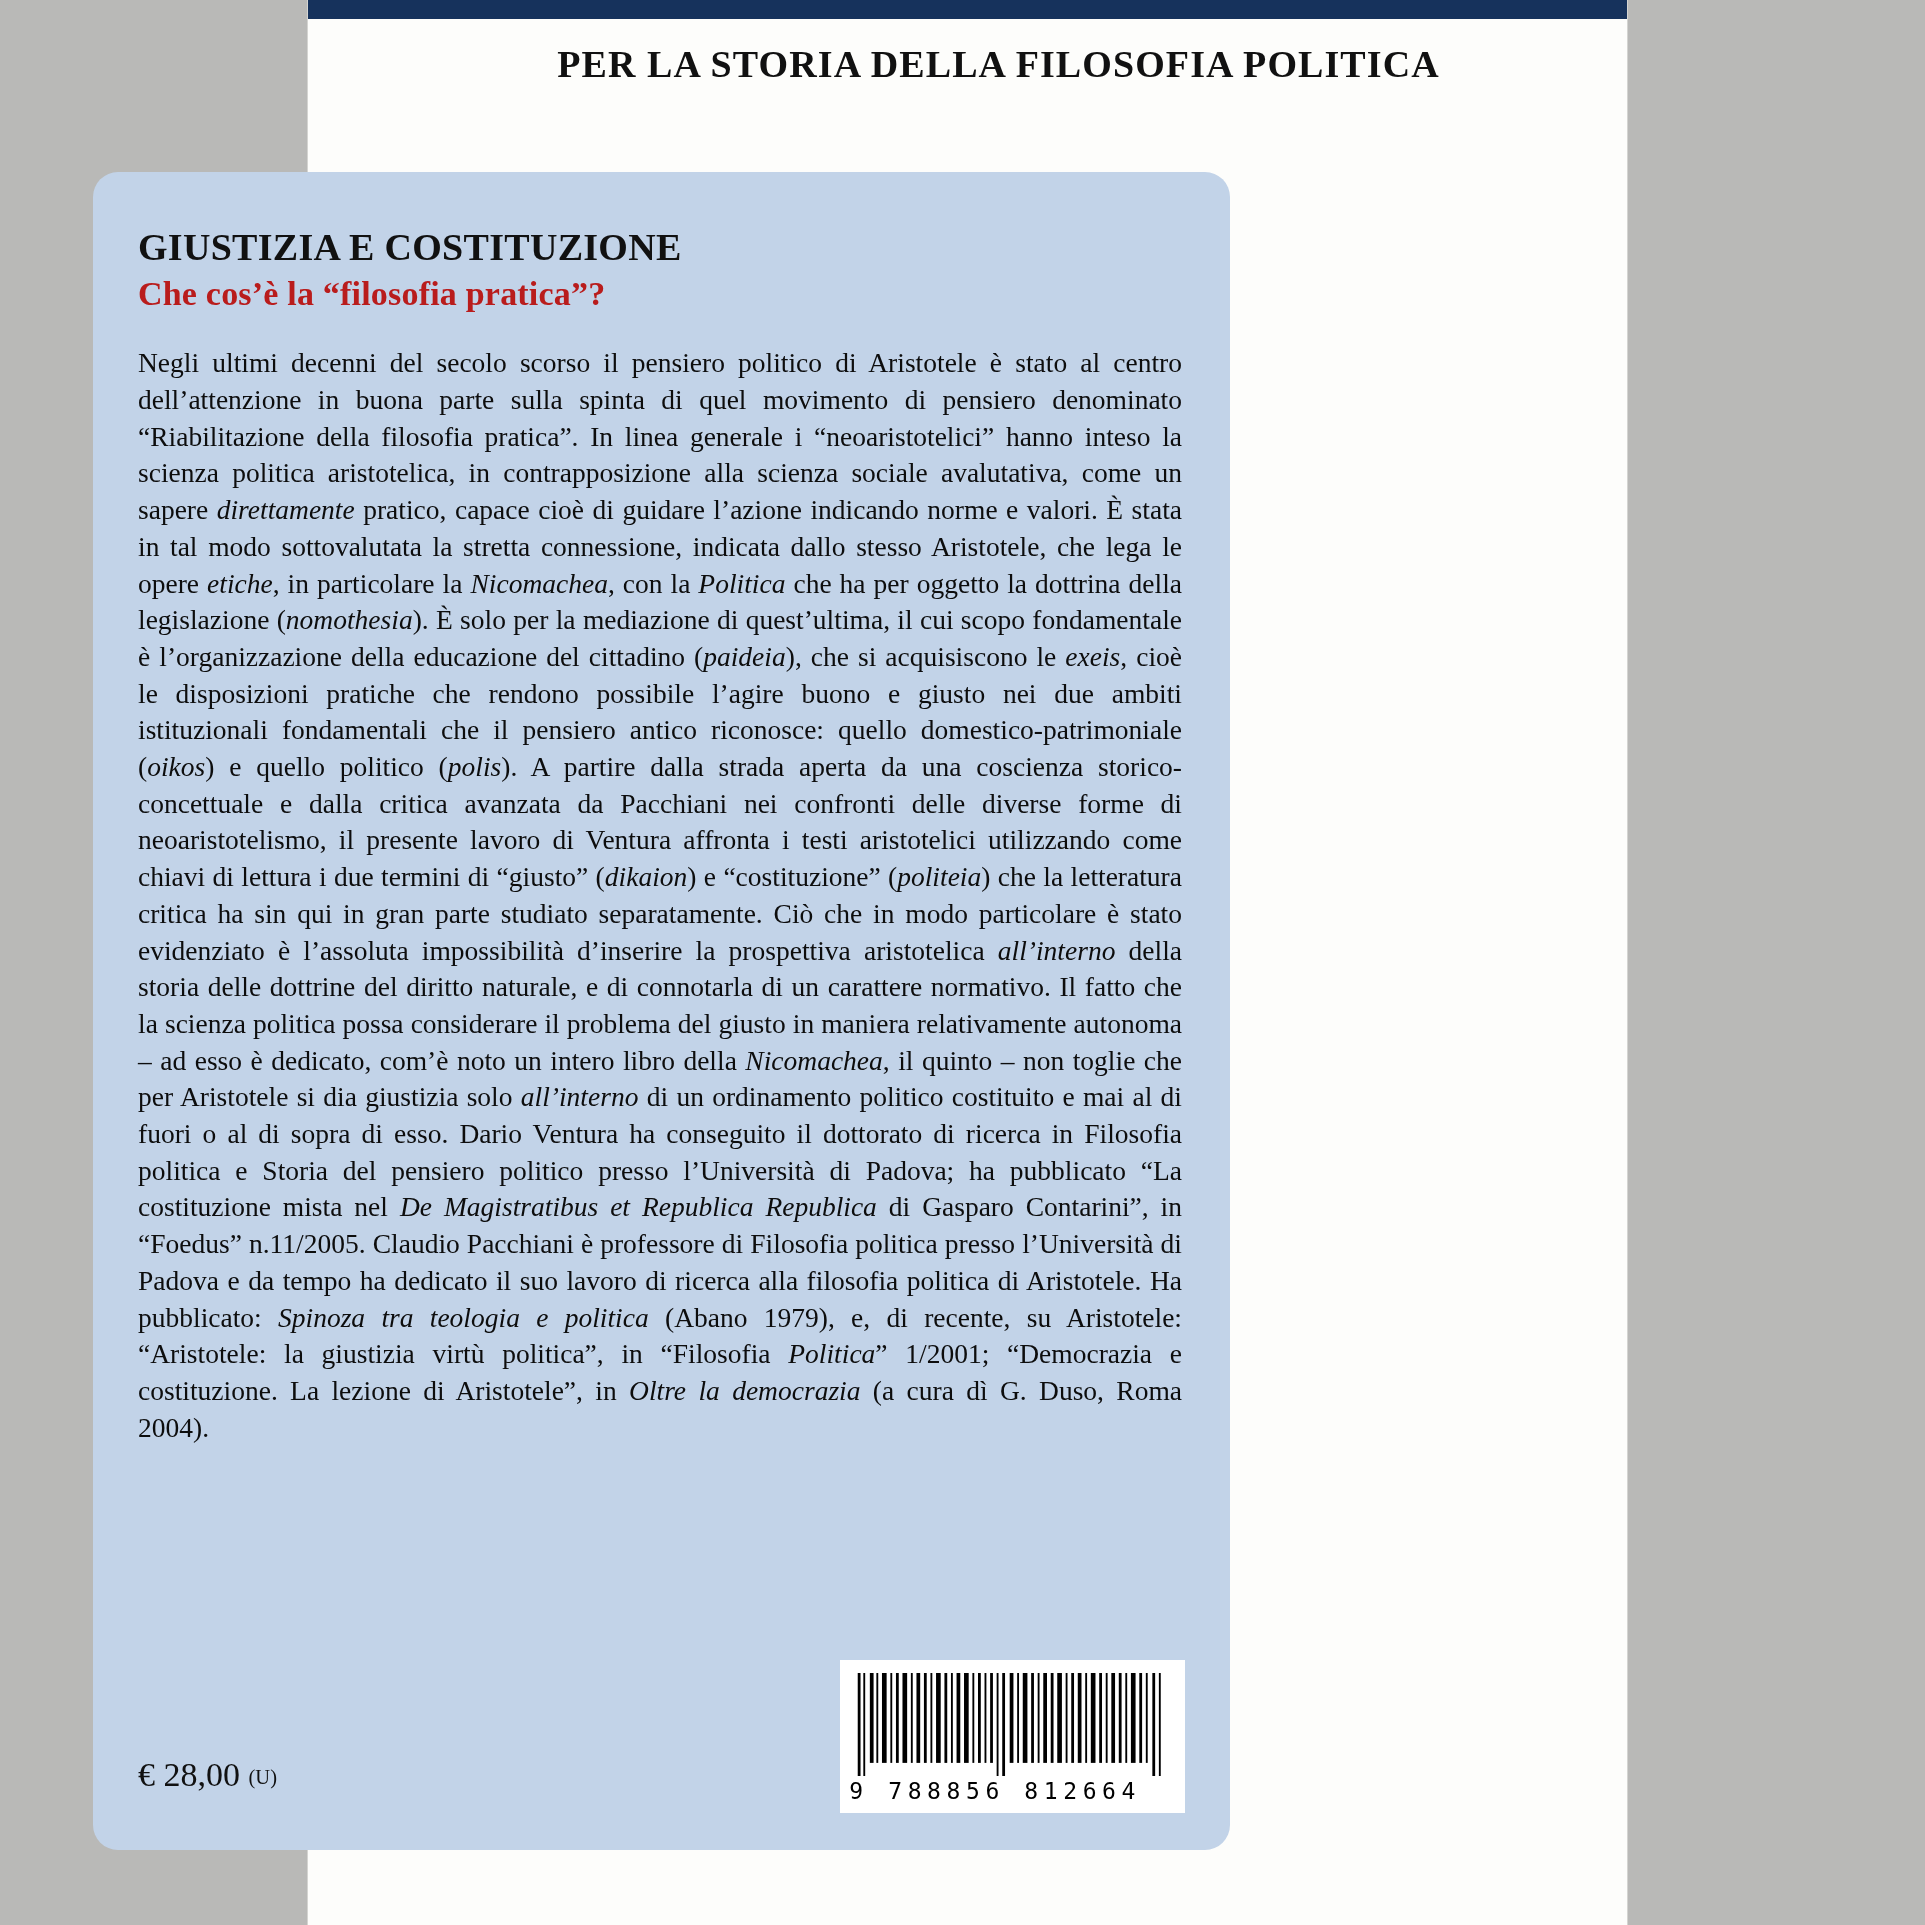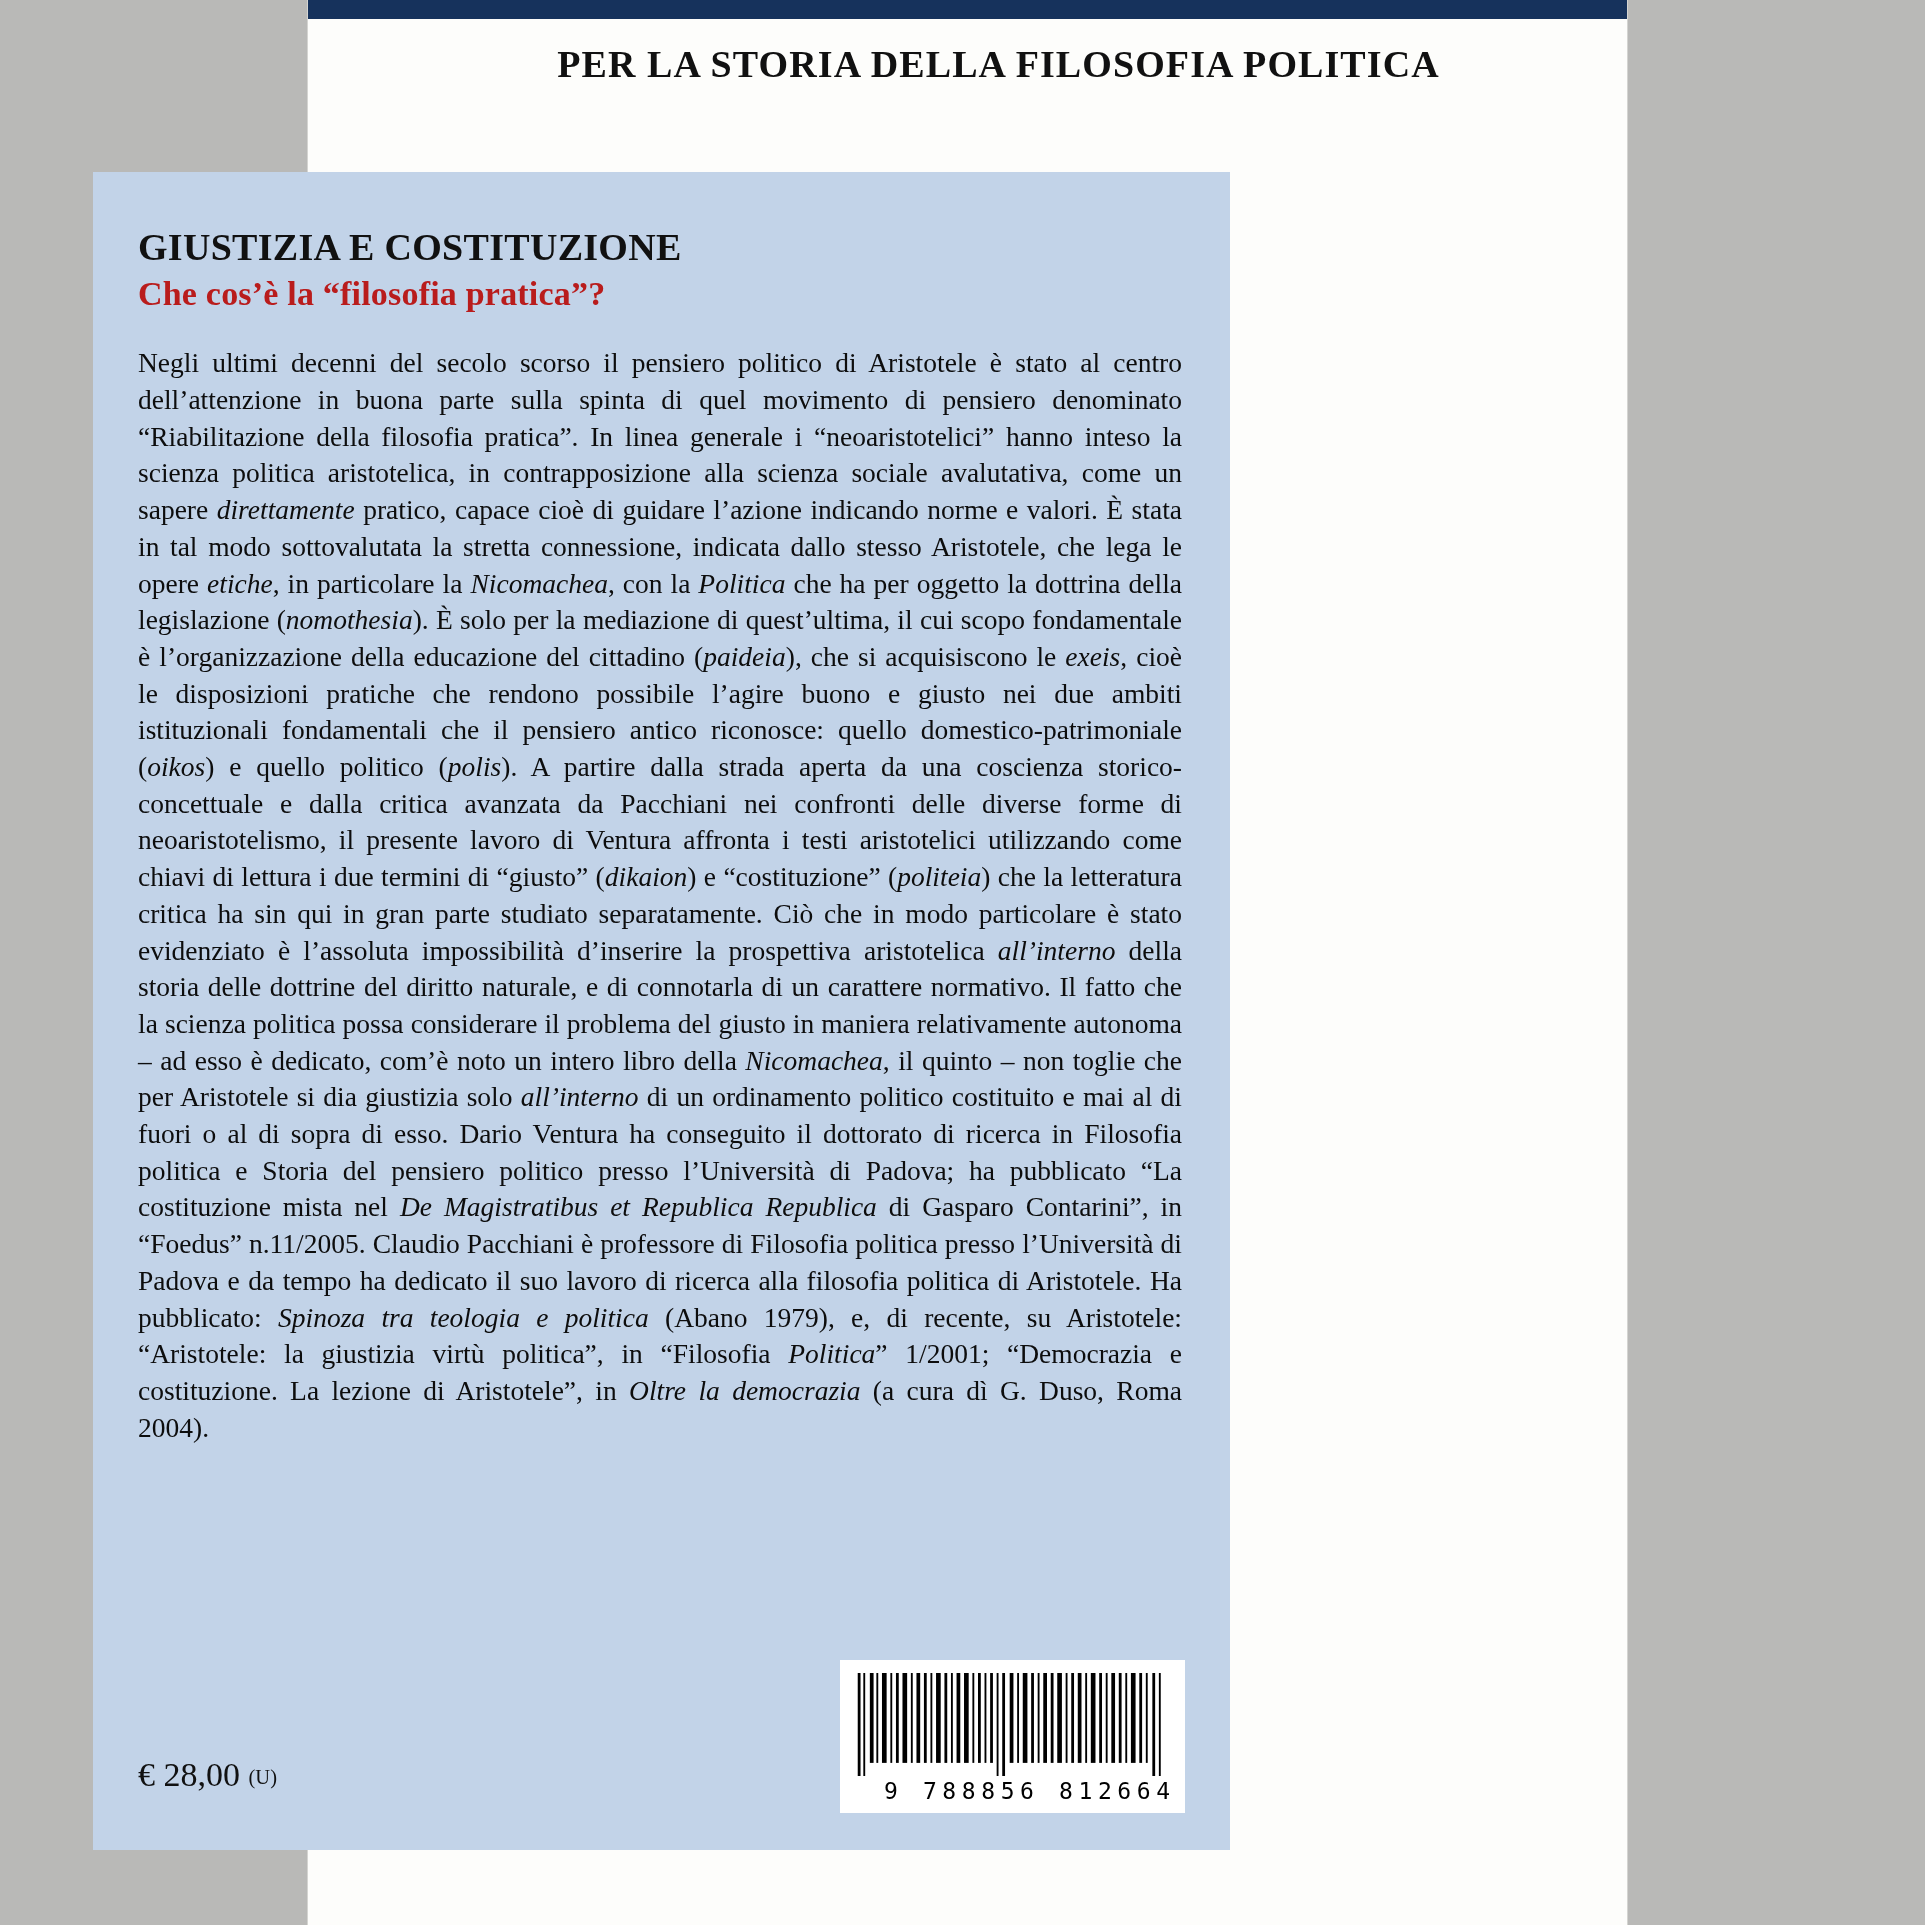--- a/index.html
+++ b/index.html
@@ -47,20 +47,21 @@
     padding-left: 36px;
   }
   
   .panel {
     position: absolute;
     left: 93px;
     top: 172px;
     width: 1137px;
     height: 1678px;
     background: #c2d3e8;
+    border-radius: 25px;
   }
   .panel-inner {
     position: absolute;
     left: 45px;
     top: 51px;
     width: 1044px;
   }
   .book-title {
     font-size: 38px;
     font-weight: bold;
@@ -106,21 +107,21 @@
   .barcode {
     height: 103px;
     width: 317px;
     margin: 0 auto;
     display: block;
   }
   .barcode-digits {
     font-family: "DejaVu Sans Mono", monospace;
     font-size: 23px;
     letter-spacing: 5.6px;
-    text-align: right;
+    text-align: left;
     color: #000;
     margin-top: 1.9px;
   }
   .price {
     position: absolute;
     left: 45px;
     bottom: 56px;
     font-size: 34px;
     color: #111;
     font-family: "Liberation Serif", serif;

